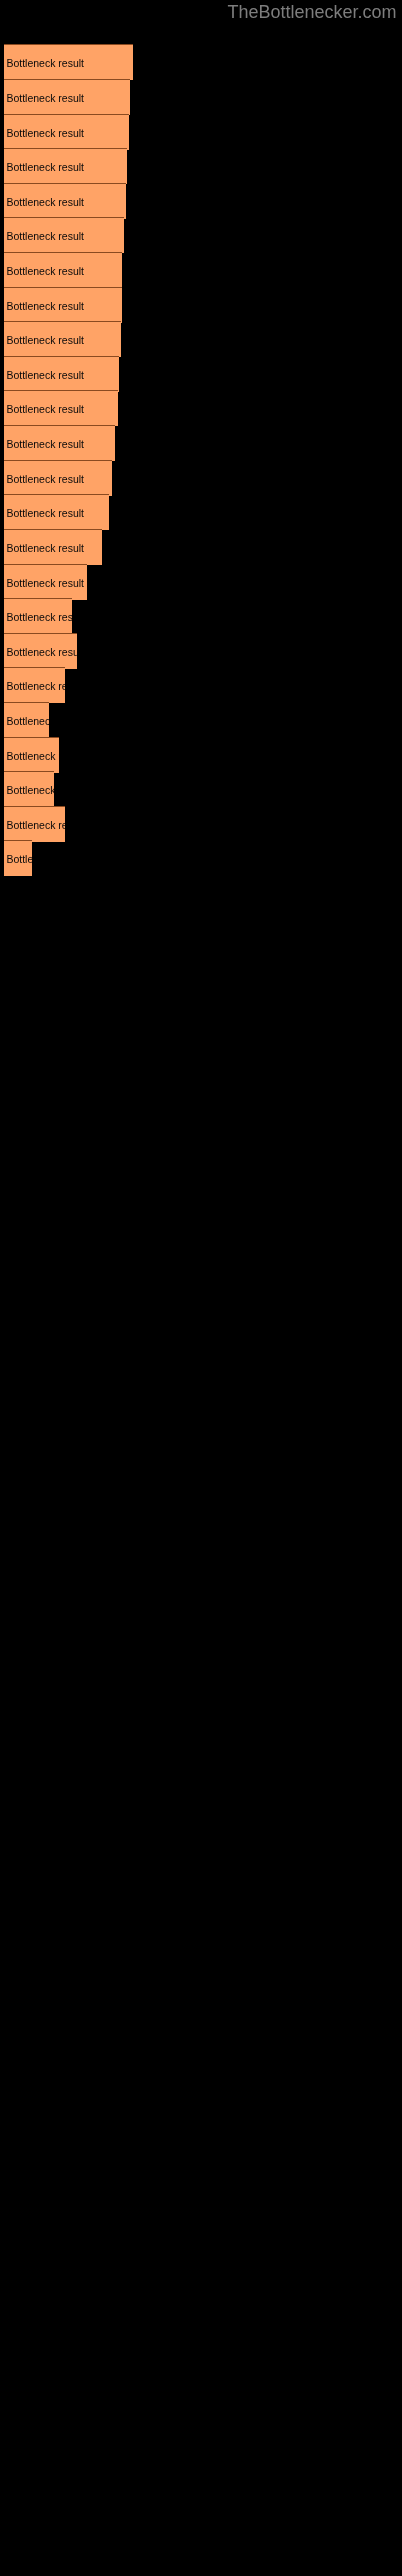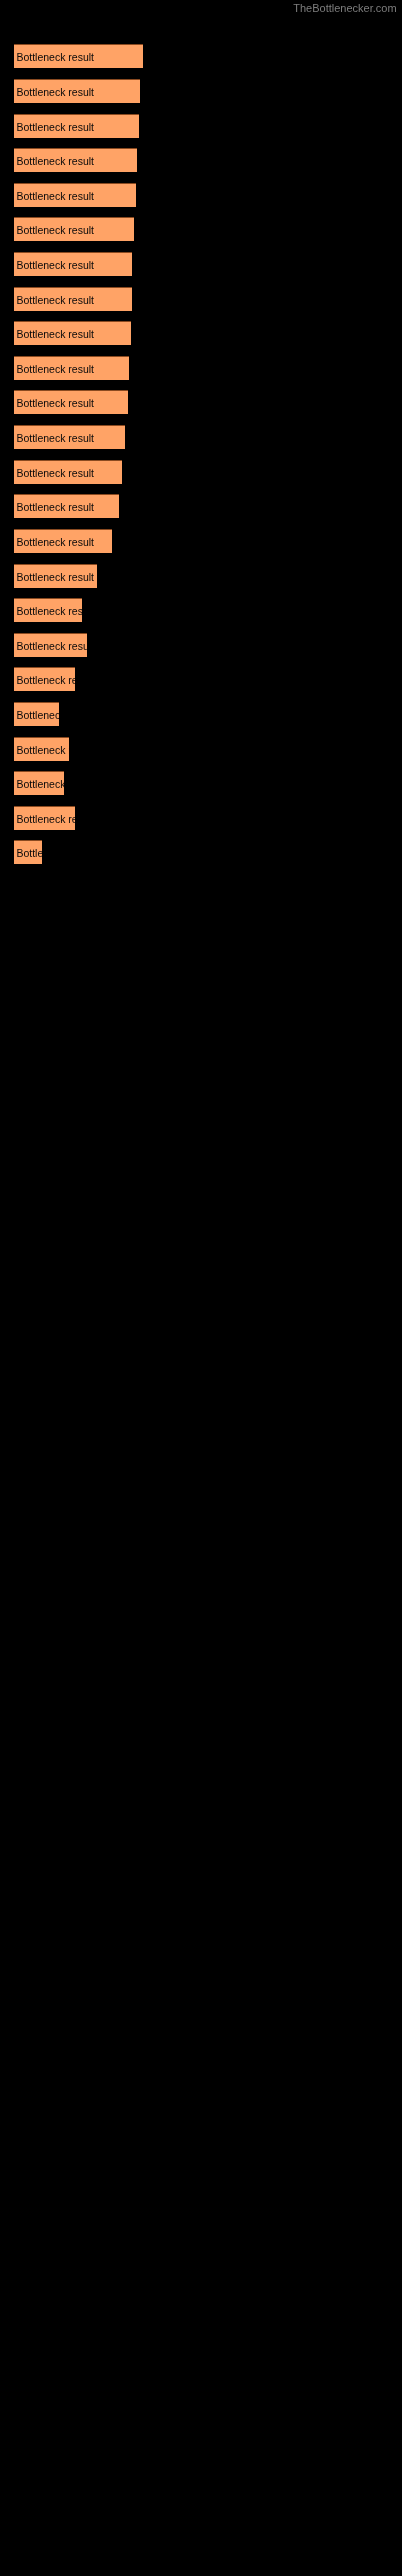--- a/index.html
+++ b/index.html
@@ -13,21 +13,21 @@
     position: relative;
     overflow: hidden;
     font-family: "Liberation Sans", sans-serif;
     -webkit-font-smoothing: antialiased;
   }
   #site-title {
     position: absolute;
     top: 1.6px;
     right: 6.4px;
     color: #7d7d7d;
-    font-size: 11px;
+    font-size: 18px;
     font-family: "Liberation Sans", sans-serif;
     letter-spacing: 0px;
     white-space: nowrap;
   }
   #chart {
     position: absolute;
     left: 0;
     top: 0;
     width: 403px;
     height: 1739px;
@@ -35,27 +35,26 @@
   .bar-row {
     position: absolute;
     left: 0;
     width: 403px;
     height: 24px;
   }
   .bar {
     position: absolute;
     left: 4px;
     top: 0;
-    height: 24px;
+    height: 36px;
     background: #ffa366;
     border-top: 1.6px solid #8a4a20;
     box-sizing: border-box;
     overflow: hidden;
     white-space: nowrap;
-    margin-left: 10px;
   }
   .bar-label {
     position: absolute;
     left: 2.4px;
     top: 50%;
     transform: translateY(-50%);
     font-size: 10.5px;
     color: #0a0a0a;
     font-family: "Liberation Sans", sans-serif;
     white-space: nowrap;

